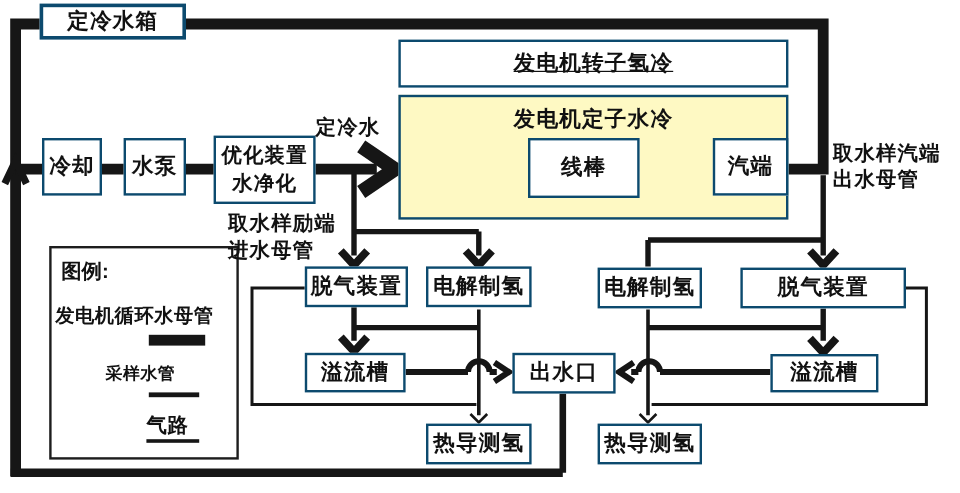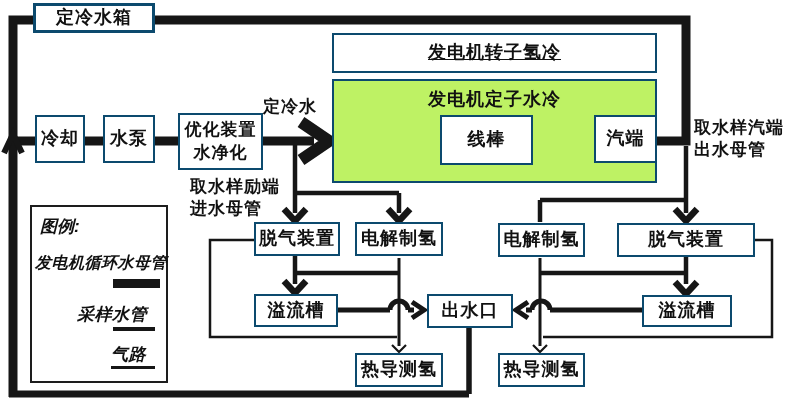--- a/index.html
+++ b/index.html
@@ -9,21 +9,21 @@
     color:#111;overflow:hidden;
   }
   #wires{position:absolute;left:0;top:0;z-index:1;}
   .box{
     position:absolute;z-index:2;background:#ffffff;border:2px solid #0c4a6e;
     display:flex;align-items:center;justify-content:center;
     font-weight:700;font-size:18px;letter-spacing:1px;line-height:1.2;
     box-sizing:border-box;text-align:center;white-space:nowrap;
   }
   .box.thickborder{border-width:3px;}
-  .box.frame{justify-content:center;align-items:flex-start;background:#bef264;}
+  .box.frame{justify-content:center;align-items:flex-start;background:#fef9c3;}
   .box.inner{z-index:3;}
   .twoline{white-space:normal;line-height:1.3;font-size:17px;}
   .flabel{
     position:absolute;z-index:4;font-weight:700;font-size:17px;letter-spacing:1px;
     line-height:1.3;white-space:nowrap;
   }
   .legend{position:absolute;z-index:2;background:#fff;border:2px solid #1d1d1d;box-sizing:border-box;}
   .legend .lg-title{position:absolute;left:8px;top:8px;font-weight:700;font-size:17px;}
   .legend .lg-text{position:absolute;font-weight:700;font-size:16px;letter-spacing:0.5px;white-space:nowrap;}
   .legend .lg-bar{position:absolute;background:#161616;}
@@ -155,23 +155,23 @@
   <div class="flabel" style="left:263px;top:96px;width:62px;"><span>定冷水</span></div>
 
   <div class="flabel" style="left:190px;top:176px;width:112px;">
        <span>取水样励端</span><br>
        <span>进水母管</span></div>
 
   <div class="flabel" style="left:694px;top:117px;width:106px;">
        <span>取水样汽端</span><br>
        <span>出水母管</span></div>
 
-  <div class="legend" style="left:30px;top:205px;width:138px;height:178px;font-style:italic;">
+  <div class="legend" style="left:41px;top:205px;width:158px;height:178px;">
     <div class="lg-title">图例:</div>
     <div class="lg-text" style="left:3px;top:46px;">发电机循环水母管</div>
     <div class="lg-bar" style="left:81px;top:72px;width:47px;height:9px;"></div>
-    <div class="lg-text" style="left:45px;top:96px;font-size:17px;">采样水管</div>
+    <div class="lg-text" style="left:45px;top:96px;font-size:14px;">采样水管</div>
     <div class="lg-bar" style="left:81px;top:120px;width:42px;height:4px;"></div>
     <div class="lg-text" style="left:79px;top:136px;font-size:17px;">气路</div>
     <div class="lg-bar" style="left:79px;top:159px;width:44px;height:3px;"></div>
   </div>
 
 </div>
 
 </body></html>

